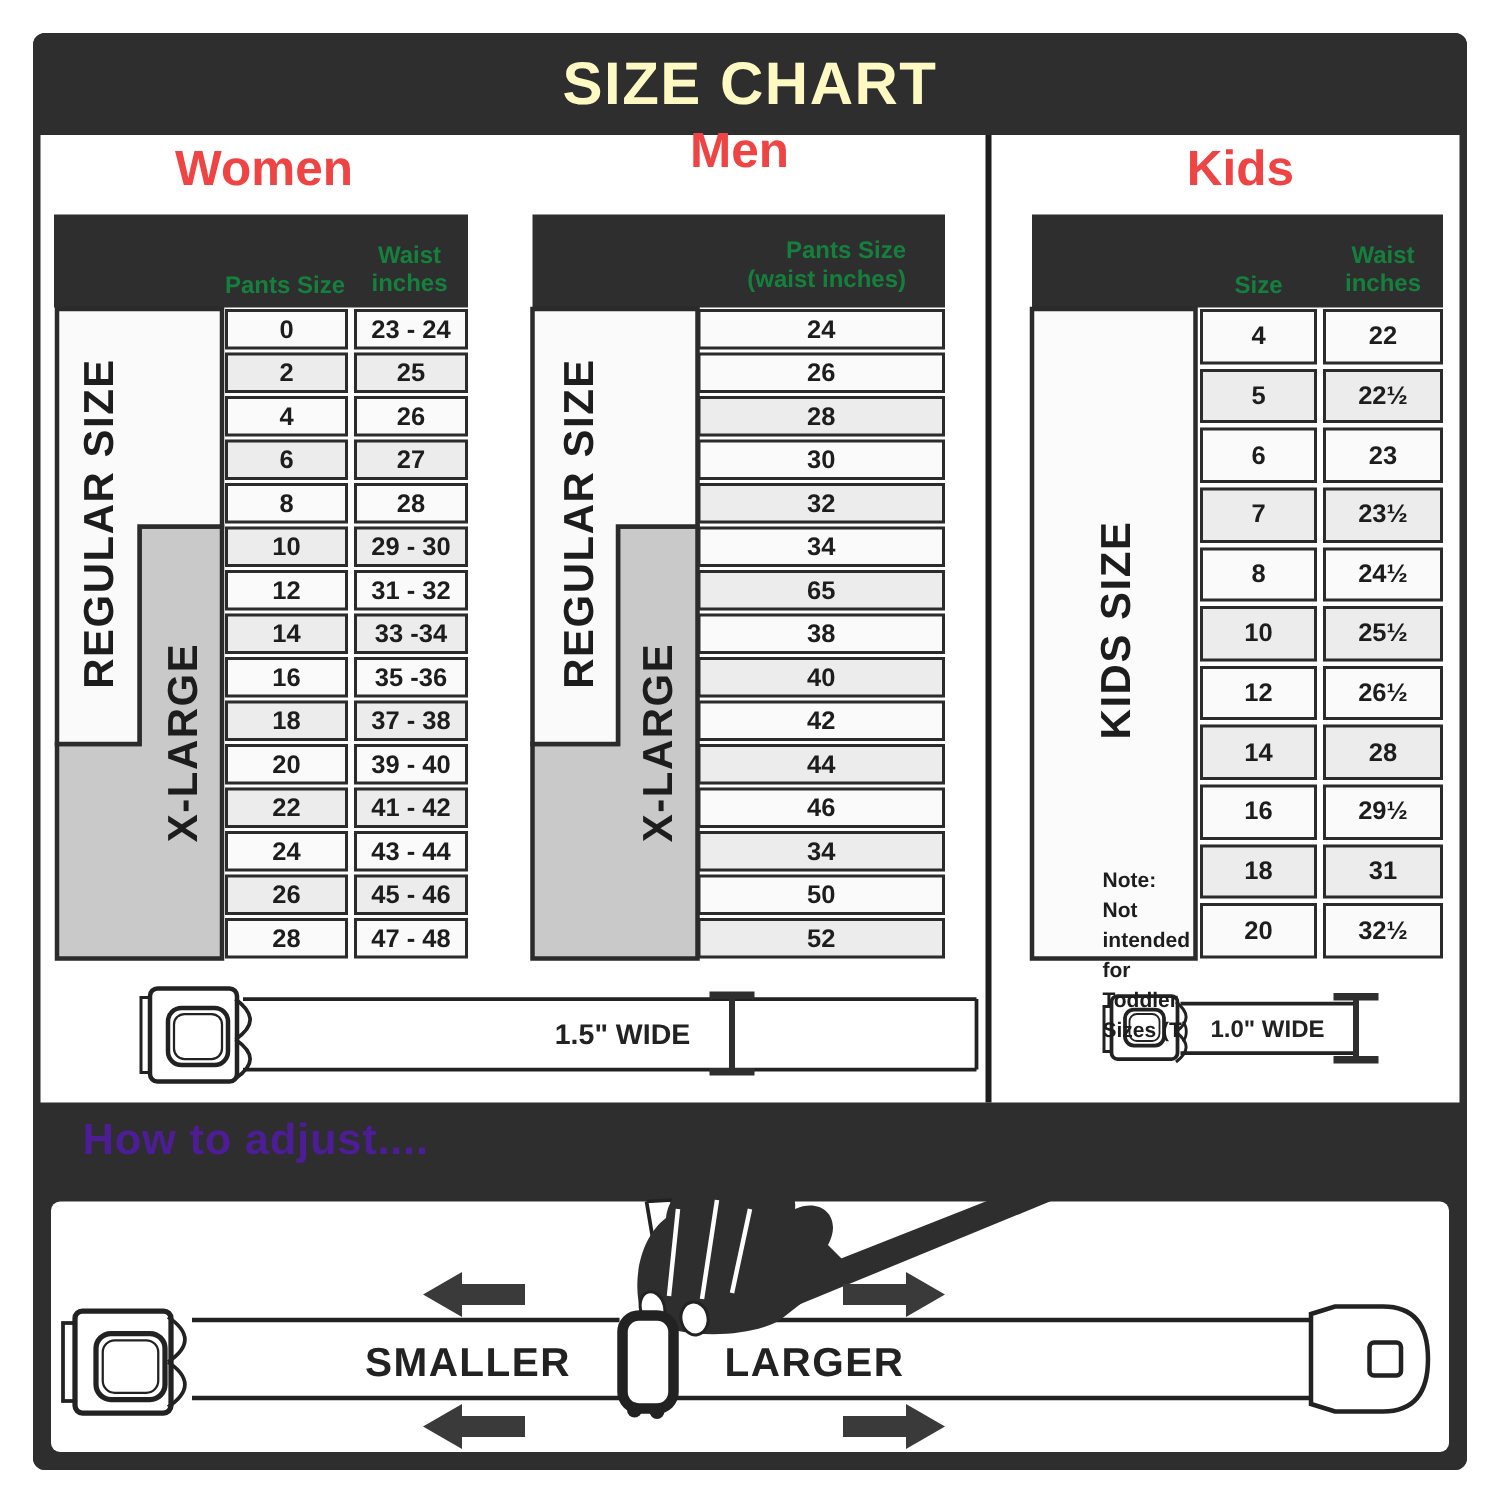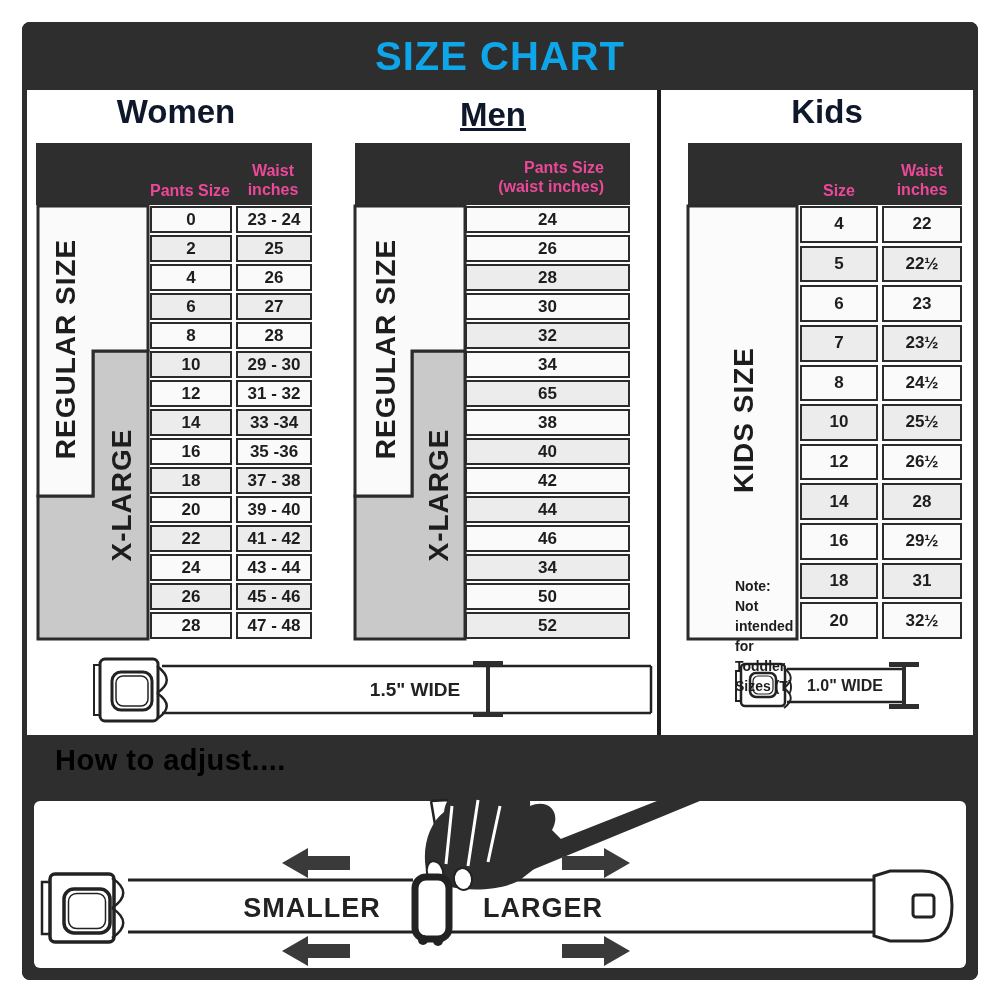--- a/index.html
+++ b/index.html
@@ -1,45 +1,45 @@
 <!DOCTYPE html>
 <html><head>
 <meta charset="utf-8">
 <style>
   html,body{margin:0;padding:0;background:#fff;}
   body{width:1000px;height:1000px;position:relative;font-family:"Liberation Sans",sans-serif;overflow:hidden;}
   .abs{position:absolute;}
   
   .frame{left:22px;top:22px;width:946px;height:948px;border:5px solid #2E2E2E;border-radius:8px;pointer-events:none;z-index:60;}
   .banner{left:22px;top:22px;width:956px;height:68px;background:#2E2E2E;border-radius:8px 8px 0 0;display:flex;align-items:center;justify-content:center;z-index:1;}
-  .banner span{color:#0ea5e9;font-size:40px;font-weight:bold;letter-spacing:1px;}
+  .banner span{color:#fef9c3;font-size:40px;font-weight:bold;letter-spacing:1px;}
   .bottom-band{left:22px;top:735px;width:956px;height:245px;background:#2E2E2E;border-radius:0 0 8px 8px;z-index:1;}
   .divider-v{left:657px;top:90px;width:4px;height:645px;background:#1d1d1d;z-index:5;}
   
-  .sec-title{font-size:33px;font-weight:bold;color:#0f172a;text-align:center;z-index:4;}
+  .sec-title{font-size:33px;font-weight:bold;color:#ef4444;text-align:center;z-index:4;}
   
   .thead{background:#2E2E2E;z-index:2;}
-  .th-text{position:absolute;color:#ec4899;font-weight:bold;font-size:16px;text-align:center;line-height:19px;z-index:3;}
+  .th-text{position:absolute;color:#15803d;font-weight:bold;font-size:16px;text-align:center;line-height:19px;z-index:3;}
   
   .grid{display:grid;z-index:3;}
   .cell{box-sizing:border-box;border:2.5px solid #2B2B2B;background:#FAFAFA;display:flex;align-items:center;justify-content:center;font-size:17px;font-weight:bold;color:#1d1d1d;}
   .g2{grid-template-rows:repeat(15,1fr);row-gap:2px;}
   .gw{left:150px;top:206px;width:162px;height:433px;grid-template-columns:82px 76px;column-gap:4px;}
   .gw .cell:nth-child(4n+3),.gw .cell:nth-child(4n+4){background:#ECECEC;}
   .gm{left:465px;top:206px;width:165px;height:433px;grid-template-columns:165px;}
   .gm .cell:nth-child(2n+3){background:#ECECEC;}
   .gk{left:800px;top:206px;width:162px;height:433px;grid-template-columns:78px 80px;column-gap:4px;grid-template-rows:repeat(11,1fr);row-gap:3px;}
   .gk .cell:nth-child(4n+3),.gk .cell:nth-child(4n+4){background:#ECECEC;}
   
   .vlabel{width:290px;height:40px;display:flex;align-items:center;justify-content:center;transform:rotate(-90deg);font-weight:bold;font-size:28px;letter-spacing:1px;color:#1d1d1d;white-space:nowrap;z-index:4;}
   
   .note{left:692px;top:576px;width:112px;font-size:14px;font-weight:600;color:#1d1d1d;line-height:20px;z-index:5;}
   .note span{display:block;padding-left:43px;}
   
-  .howto{left:55px;top:744px;color:#000000;font-size:29px;font-weight:bold;letter-spacing:.5px;z-index:3;}
+  .howto{left:55px;top:744px;color:#4c1d95;font-size:29px;font-weight:bold;letter-spacing:.5px;z-index:3;}
   .panel{left:34px;top:801px;width:932px;height:167px;background:#fff;border-radius:6px;z-index:2;}
   svg{position:absolute;z-index:4;overflow:visible;}
   svg text{font-family:"Liberation Sans",sans-serif;font-weight:bold;fill:#222;}
 </style>
 </head>
 <body>
 
 <div class="abs banner">
   <span>SIZE CHART</span>
 </div>
@@ -89,21 +89,21 @@
   <div class="cell">22</div>
     <div class="cell">41 - 42</div>
   <div class="cell">24</div>
     <div class="cell">43 - 44</div>
   <div class="cell">26</div>
     <div class="cell">45 - 46</div>
   <div class="cell">28</div>
     <div class="cell">47 - 48</div>
 </div>
 
-<div class="abs sec-title" style="left:403px;top:96px;width:180px;text-decoration:underline;">Men</div>
+<div class="abs sec-title" style="left:403px;top:81px;width:180px;">Men</div>
 <div class="abs thead" style="left:355px;top:143px;width:275px;height:62px;"></div>
 <div class="th-text" style="left:492px;top:158px;width:112px;text-align:right;">Pants Size (waist inches)</div>
 
 <svg style="left:353px;top:203px;" width="116" height="440" viewBox="353 203 116 440">
   <polygon points="412,351 465,351 465,639 355,639 355,496 412,496" fill="#C9C9C9" stroke="#2B2B2B" stroke-width="3"></polygon>
   <polygon points="355,206 465,206 465,351 412,351 412,496 355,496" fill="#FAFAFA" stroke="#2B2B2B" stroke-width="3"></polygon>
 </svg>
 <div class="abs vlabel" style="left:241px;top:329px;">REGULAR SIZE</div>
 <div class="abs vlabel" style="left:294px;top:475px;">X-LARGE</div>
 

